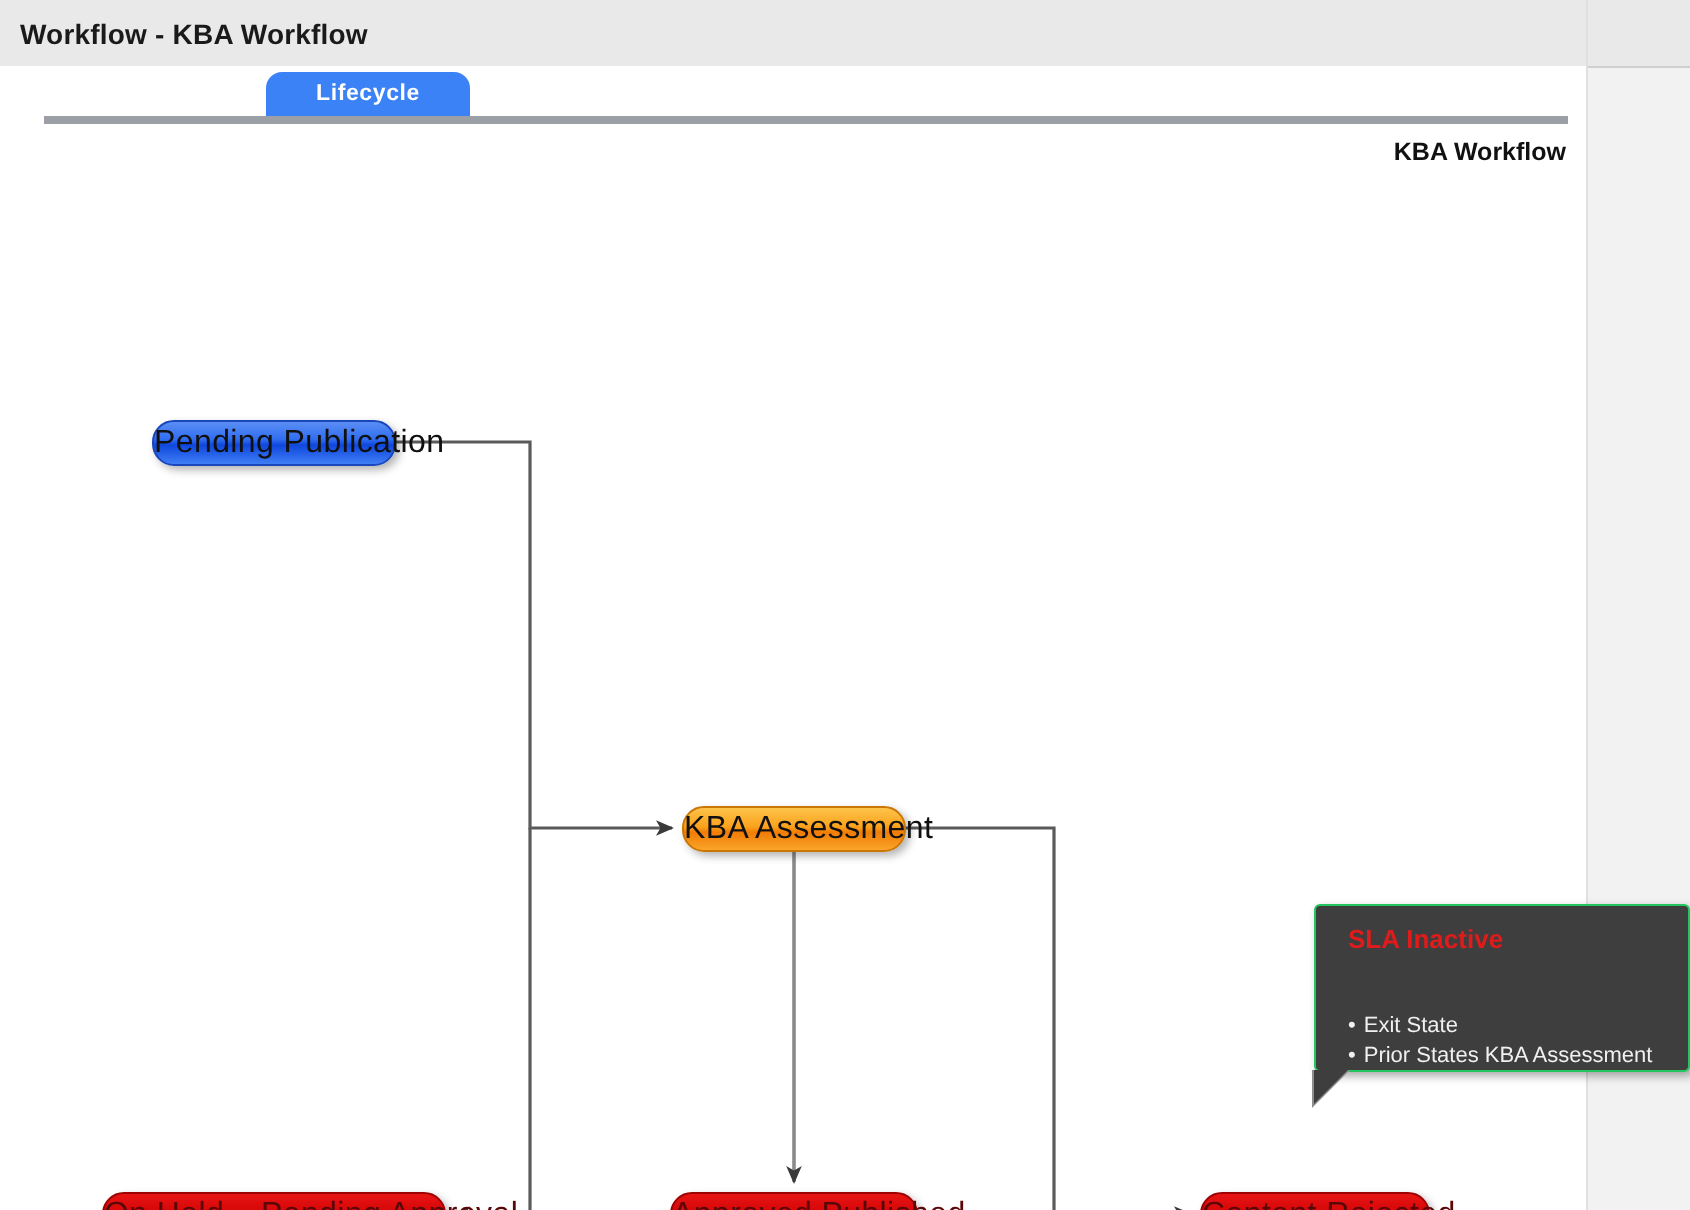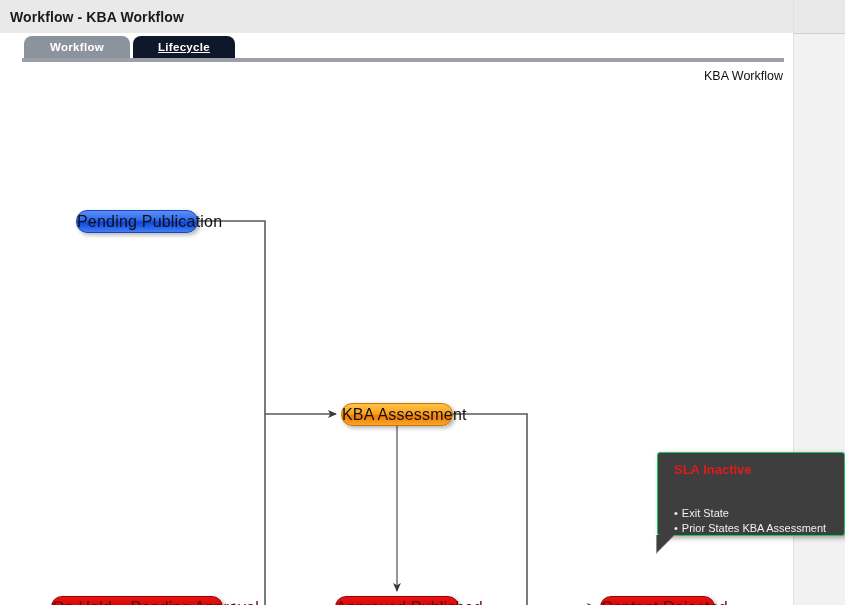--- a/index.html
+++ b/index.html
@@ -44,21 +44,21 @@
     position: absolute; top: 3px; height: 22px;
     border-radius: 8px 8px 0 0;
     color: #ffffff;
     font-size: 11.5px; font-weight: bold;
     text-align: center; line-height: 22px;
     letter-spacing: .3px;
     cursor: pointer;
     user-select: none;
   }
   .tab.inactive { background: #8b949c; }
-  .tab.active   { background: #0f172a; text-decoration: underline; }
+  .tab.active   { background: #3b82f6; }
   #tab-workflow  { left: 24px;  width: 106px; }
   #tab-lifecycle { left: 133px; width: 102px; }
   #tabrule {
     position: absolute; left: 22px; top: 25px;
     width: 762px; height: 4px;
     background: #9aa0a6;
   }
 
   
   #toolbar {
@@ -70,21 +70,21 @@
     width: 95px; height: 18px;
     background: #8b949c;
     border-radius: 9px;
     color: #ffffff; font-size: 11px; font-weight: bold;
     text-align: center; line-height: 18px;
     letter-spacing: .3px;
     cursor: pointer; user-select: none;
   }
   #wf-label {
     position: absolute; right: 10px; top: 36px;
-    font-size: 12.5px; font-weight: normal; color: #111;
+    font-size: 12.5px; font-weight: bold; color: #111;
   }
 
   
   #canvas {
     position: absolute; left: 0; top: 55px;
     width: 793px; height: 517px;
     overflow: visible;
   }
   #edges {
     position: absolute; left: 0; top: 0;
@@ -180,21 +180,20 @@
 
 <div id="app">
 
   <div id="titlebar">
     <div class="title">Workflow - KBA Workflow</div>
   </div>
 
   <div id="page">
 
     <div id="tabstrip">
-      <div class="tab inactive" id="tab-workflow">Workflow</div>
       <div class="tab active" id="tab-lifecycle">Lifecycle</div>
       <div id="tabrule"></div>
     </div>
 
 
     <div id="wf-label">KBA Workflow</div>
 
     <div id="canvas">
 
       <svg id="edges" viewBox="0 0 793 517" preserveAspectRatio="none">

